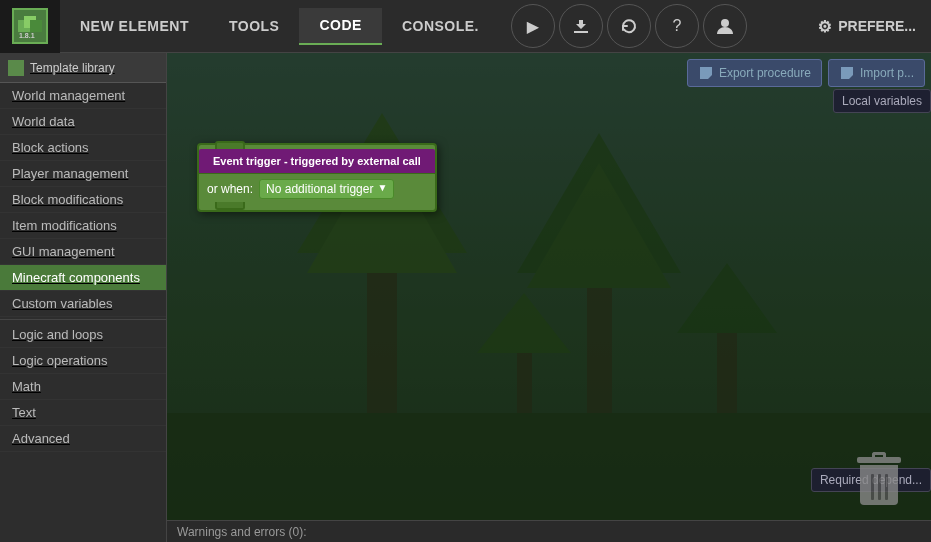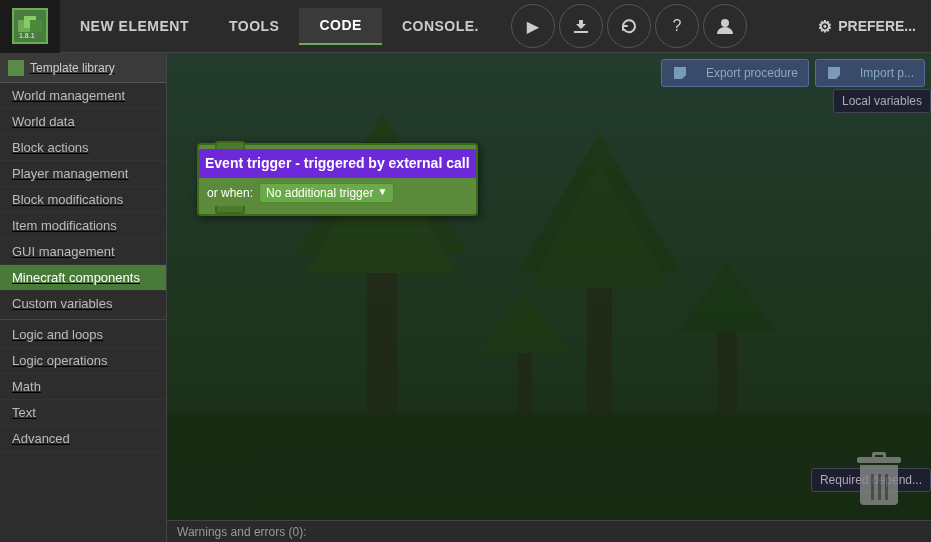--- a/index.html
+++ b/index.html
@@ -180,21 +180,21 @@
       display: flex;
       align-items: center;
       height: 28px;
       padding: 0 10px;
       background: #3a4a6a;
       border: 1px solid #5a6a9a;
       border-radius: 3px;
       color: #8ab;
       font-size: 12px;
       cursor: pointer;
-      gap: 18px;
+      gap: 5px;
     }
 
     #local-variables-panel {
       position: absolute;
       top: 0;
       right: 0;
       background: rgba(30,30,50,0.9);
       border: 1px solid #445;
       border-radius: 3px;
       font-size: 12px;
@@ -232,24 +232,24 @@
     .block-outer {
       background: #5a8a3a;
       border: 2px solid #3a6a1a;
       border-radius: 4px;
       padding: 0;
       min-width: 230px;
       box-shadow: 2px 2px 8px rgba(0,0,0,0.5);
     }
 
     .block-title-row {
-      background: #6d28d9;
-      padding: 6px 6px;
+      background: #701a75;
+      padding: 6px 14px;
       color: #fff;
-      font-size: 14px;
+      font-size: 11px;
       font-weight: bold;
       border-radius: 2px 2px 0 0;
       border-bottom: 1px solid #3a6a1a;
     }
 
     .block-body-row {
       display: flex;
       align-items: center;
       padding: 5px 8px;
       gap: 6px;

